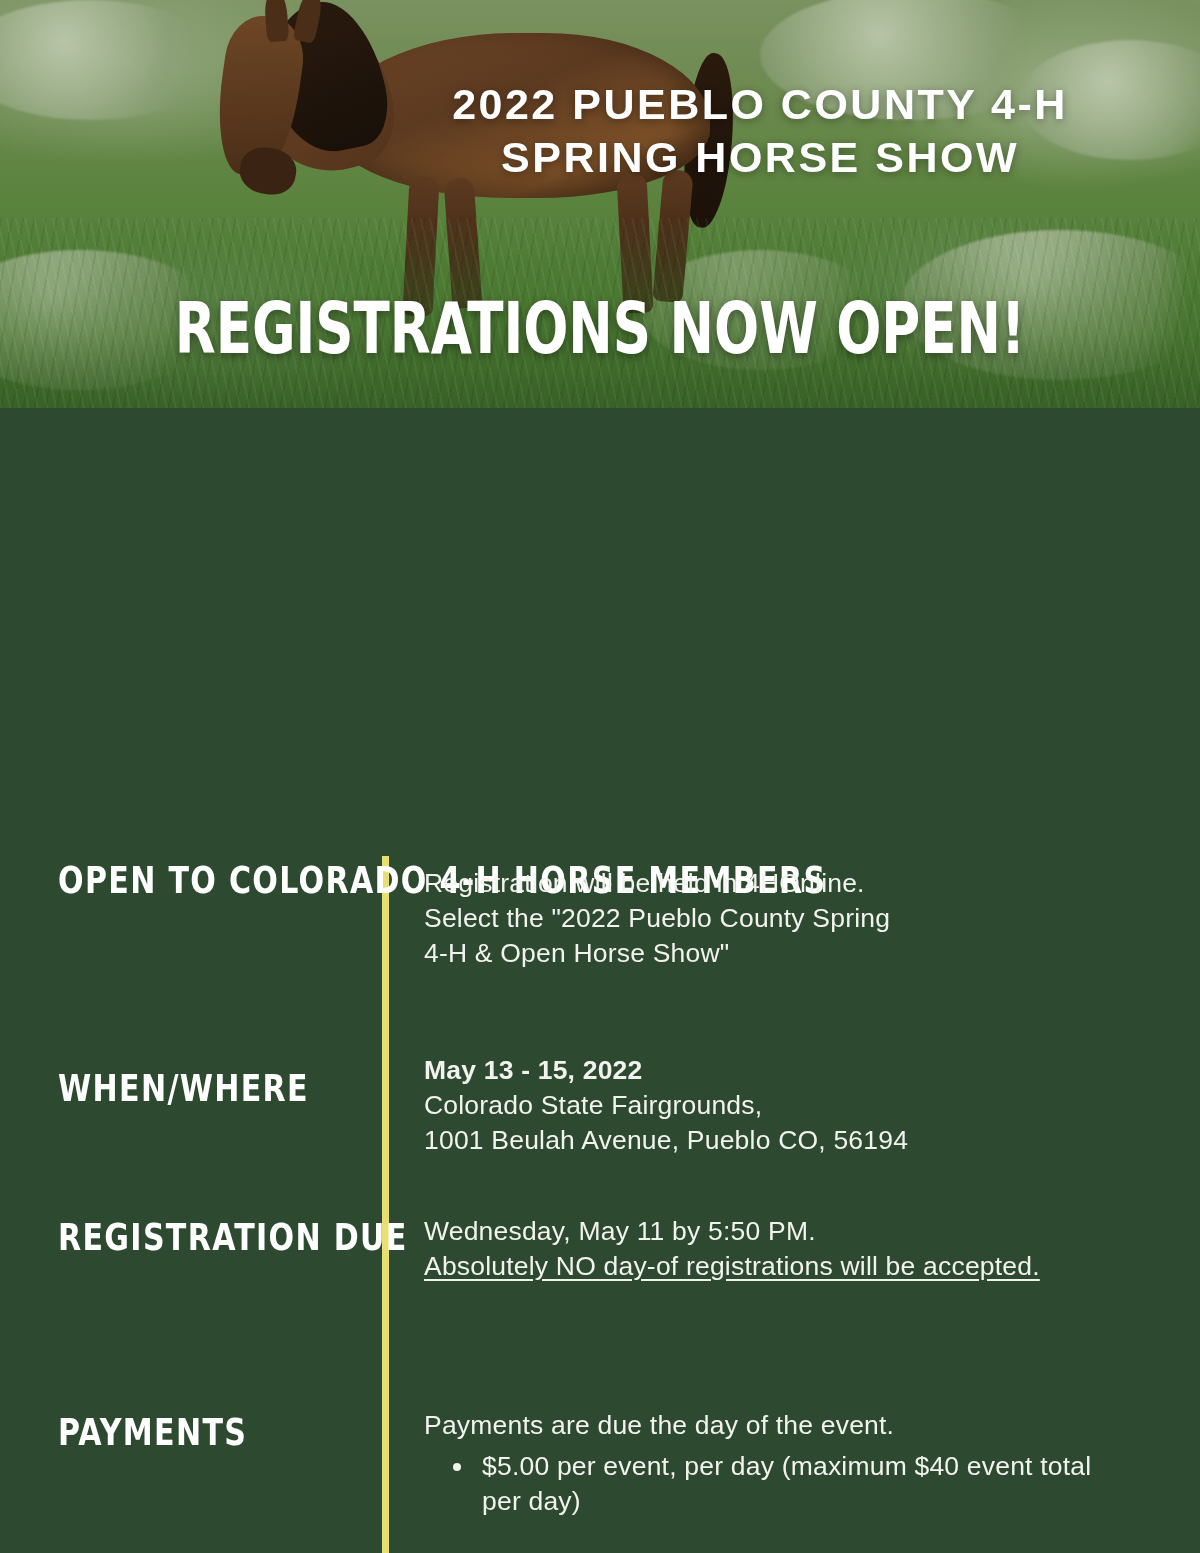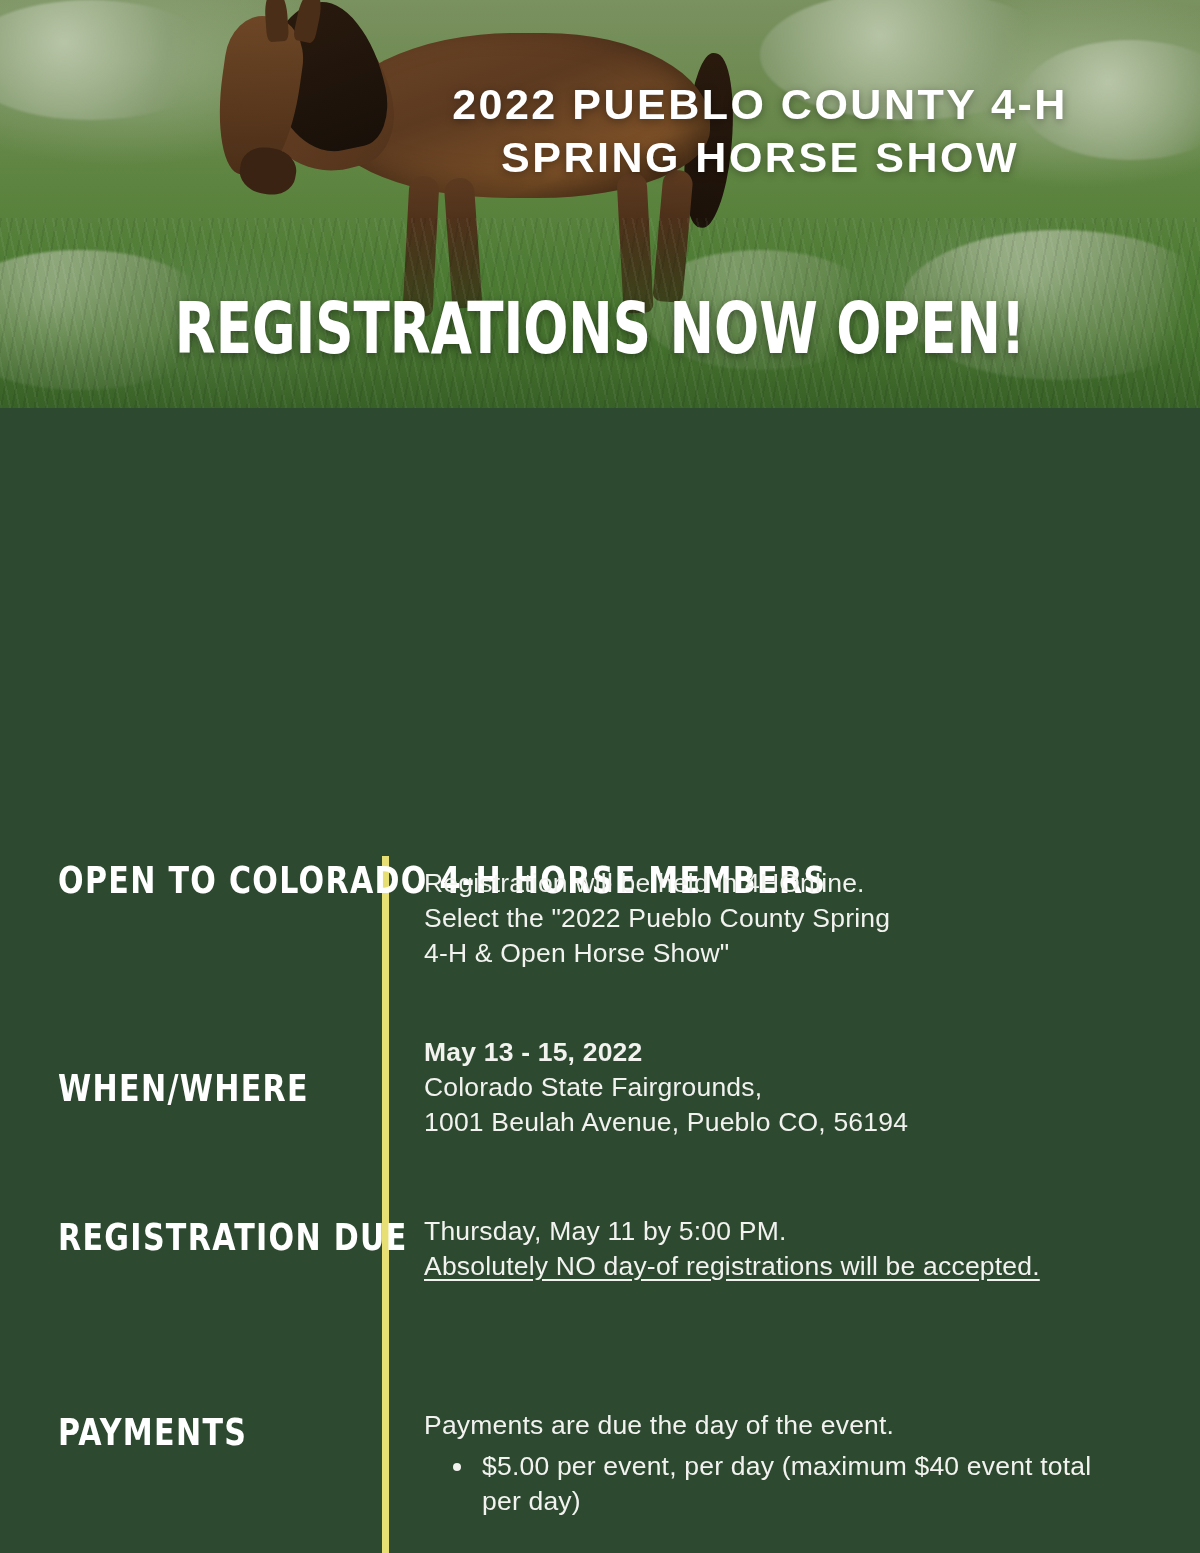--- a/index.html
+++ b/index.html
@@ -188,21 +188,21 @@
   .block {
     position: absolute;
     left: 424px;
     width: 700px;
     color: #f2f2ef;
     font-size: 26.5px;
     line-height: 1.33;
     letter-spacing: .2px;
   }
   .block.b1 { top: 458px; }
-  .block.b2 { top: 627px; }
+  .block.b2 { top: 645px; }
   .block.b3 { top: 806px; }
   .block.b4 { top: 1000px; }
 
   .bold { font-weight: bold; }
   .underline { text-decoration: underline; text-underline-offset: 4px; }
   .red { color: #e1655c; }
 
   .bullets {
     margin: 6px 0 0 0;
     padding-left: 52px;
@@ -265,21 +265,21 @@
       <div>4-H &amp; Open Horse Show"</div>
     </div>
 
     <div class="block b2">
       <div class="bold">May 13 - 15, 2022</div>
       <div>Colorado State Fairgrounds,</div>
       <div>1001 Beulah Avenue, Pueblo CO, 56194</div>
     </div>
 
     <div class="block b3">
-      <div>Thursday, May 11 by 5:00 PM.</div>
+      <div>Wednesday, May 11 by 5:50 PM.</div>
       <div class="underline">Absolutely NO day-of registrations will be accepted.</div>
     </div>
 
     <div class="block b4">
       <div>Payments are due the day of the event.</div>
       <ul class="bullets">
         <li>$5.00 per event, per day (maximum $40 event total per day)</li>
 
       </ul>
     </div>

